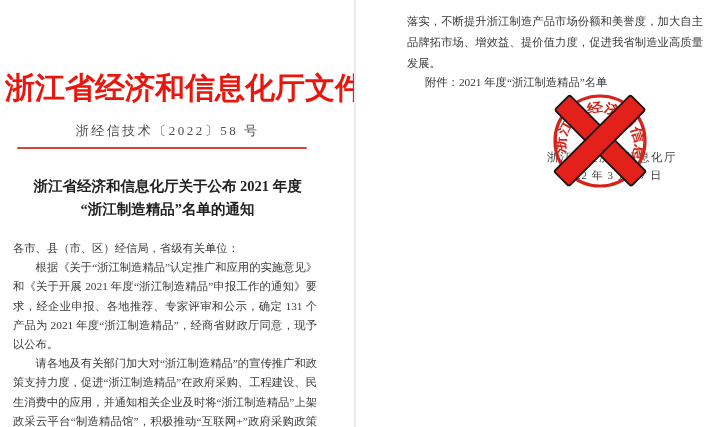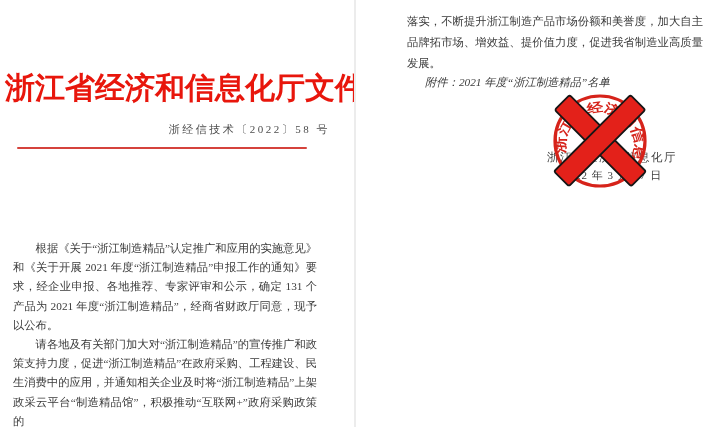--- a/index.html
+++ b/index.html
@@ -24,22 +24,22 @@
 
   
   .letterhead {
     position: absolute; left: 5px; top: 56px; width: 325px;
     text-align: center;
     font-size: 30px; font-weight: bold; color: #e8160c;
     letter-spacing: 0px; white-space: nowrap; margin-top: 12px;
   }
   .doc-number {
     position: absolute; left: 5px; top: 122px; width: 325px;
-    text-align: right;
-    font-size: 11px; color: #4d4d4d; letter-spacing: 2.5px; white-space: nowrap;
+    text-align: center;
+    font-size: 13px; color: #4d4d4d; letter-spacing: 2.5px; white-space: nowrap;
   }
   .red-rule {
     position: absolute; left: 17px; top: 147px; width: 290px; height: 2.4px;
     background: #d5433c; border-radius: 1px;
   }
   .doc-title {
     position: absolute; left: 5px; top: 175px; width: 325px;
     text-align: center; font-weight: bold; color: #222222;
     font-size: 14.5px; line-height: 22.5px;
   }
@@ -51,21 +51,21 @@
   .body-text p.indent { text-indent: 2em; }
 
   
   .cont-para {
     position: absolute; left: 51px; top: 11px; width: 296px;
     font-size: 11.3px; line-height: 21px; color: #3a3a3a;
     text-align: justify;
   }
   .attachment-line {
     position: absolute; left: 51px; top: 75px; width: 296px;
-    font-size: 11.3px; color: #3a3a3a; text-indent: 18px; white-space: nowrap; font-style: italic;
+    font-size: 11.3px; color: #3a3a3a; text-indent: 18px; white-space: nowrap;
   }
   .signer-block {
     position: absolute; left: 156px; top: 150px; width: 200px;
     text-align: center; color: #3f3f3f;
   }
   .signer-name { font-size: 11.5px; letter-spacing: 1.5px; white-space: nowrap; }
   .sign-date   { font-size: 11px; letter-spacing: 1px; margin-top: 3px; white-space: nowrap; }
   .stamp-svg {
     position: absolute; left: 182px; top: 79px; width: 124px; height: 124px;
     pointer-events: none;
@@ -77,22 +77,27 @@
 <div class="canvas">
 
   <div class="page page-left">
 
     <div class="letterhead">浙江省经济和信息化厅文件</div>
 
     <div class="doc-number">浙经信技术〔2022〕58 号</div>
 
     <div class="red-rule"></div>
 
+    <div class="doc-title">
+      <div>浙江省经济和信息化厅关于公布 2021 年度</div>
+      <div>“浙江制造精品”名单的通知</div>
+    </div>
 
     <div class="body-text">
+      <p>各市、县（市、区）经信局，省级有关单位：</p>
       <p class="indent">根据《关于“浙江制造精品”认定推广和应用的实施意见》和《关于开展 2021 年度“浙江制造精品”申报工作的通知》要求，经企业申报、各地推荐、专家评审和公示，确定 131 个产品为 2021 年度“浙江制造精品”，经商省财政厅同意，现予以公布。</p>
       <p class="indent">请各地及有关部门加大对“浙江制造精品”的宣传推广和政策支持力度，促进“浙江制造精品”在政府采购、工程建设、民生消费中的应用，并通知相关企业及时将“浙江制造精品”上架政采云平台“制造精品馆”，积极推动“互联网+”政府采购政策的</p>
     </div>
   </div>
 
   <div class="page-divider"></div>
 
   <div class="page page-right">
 
     <div class="cont-para">落实，不断提升浙江制造产品市场份额和美誉度，加大自主品牌拓市场、增效益、提价值力度，促进我省制造业高质量发展。</div>

